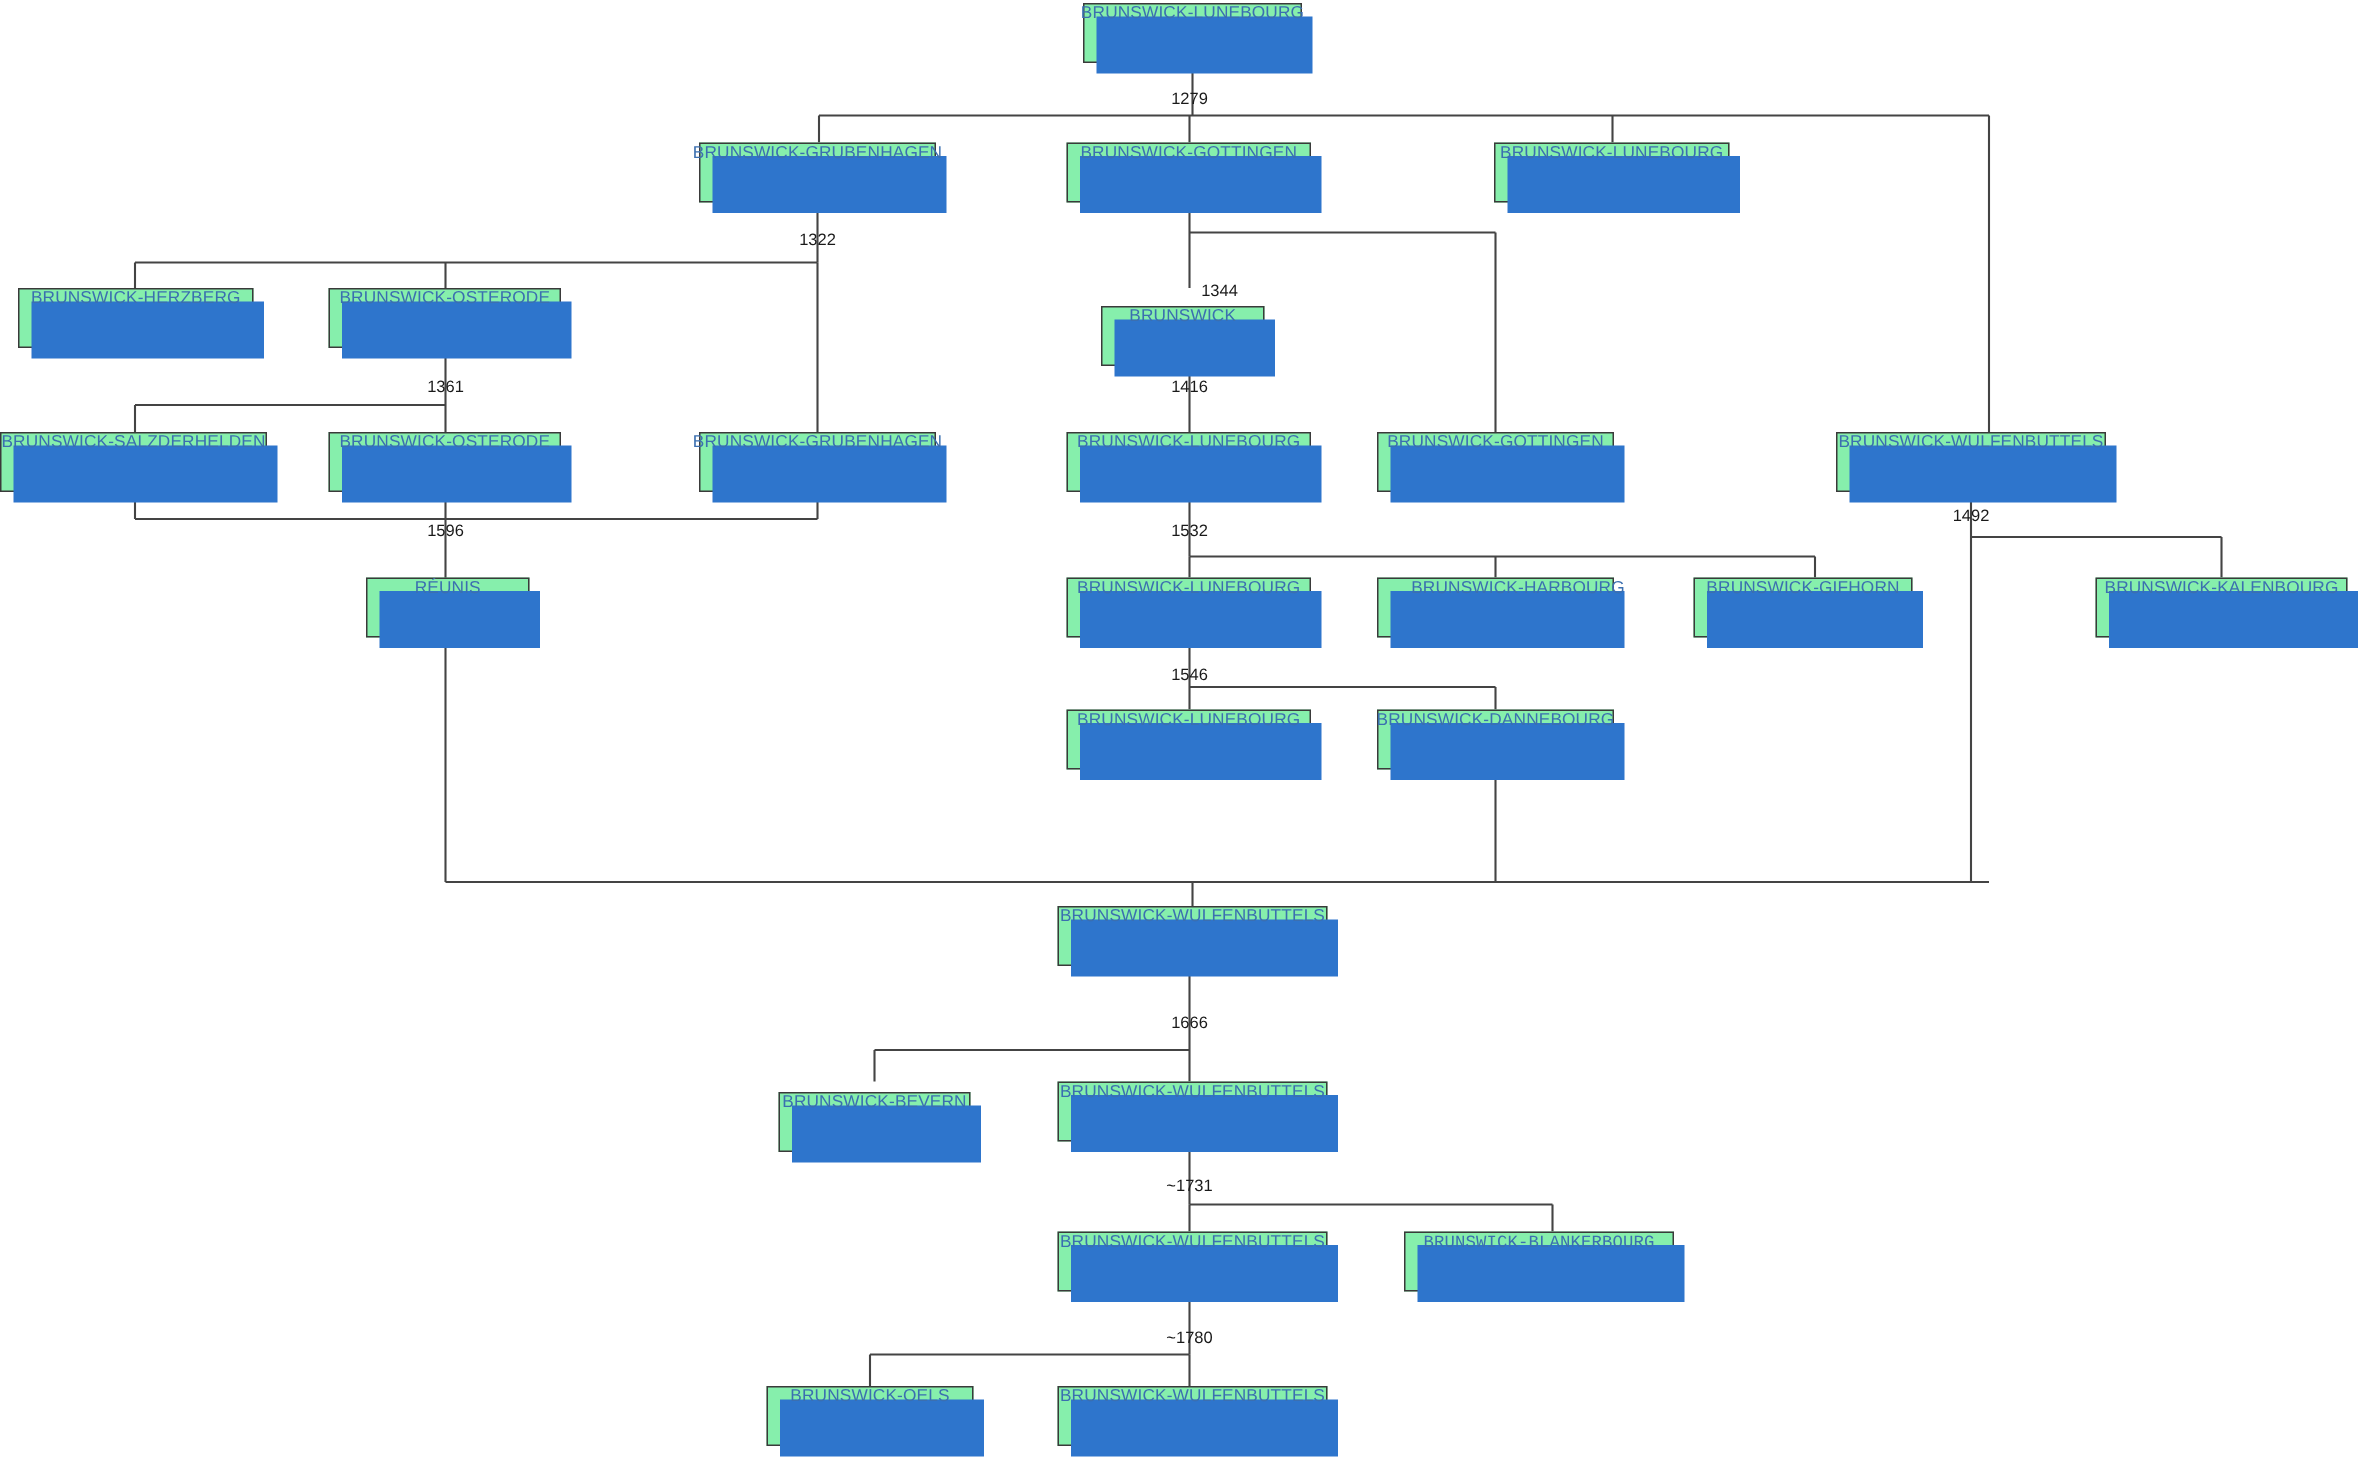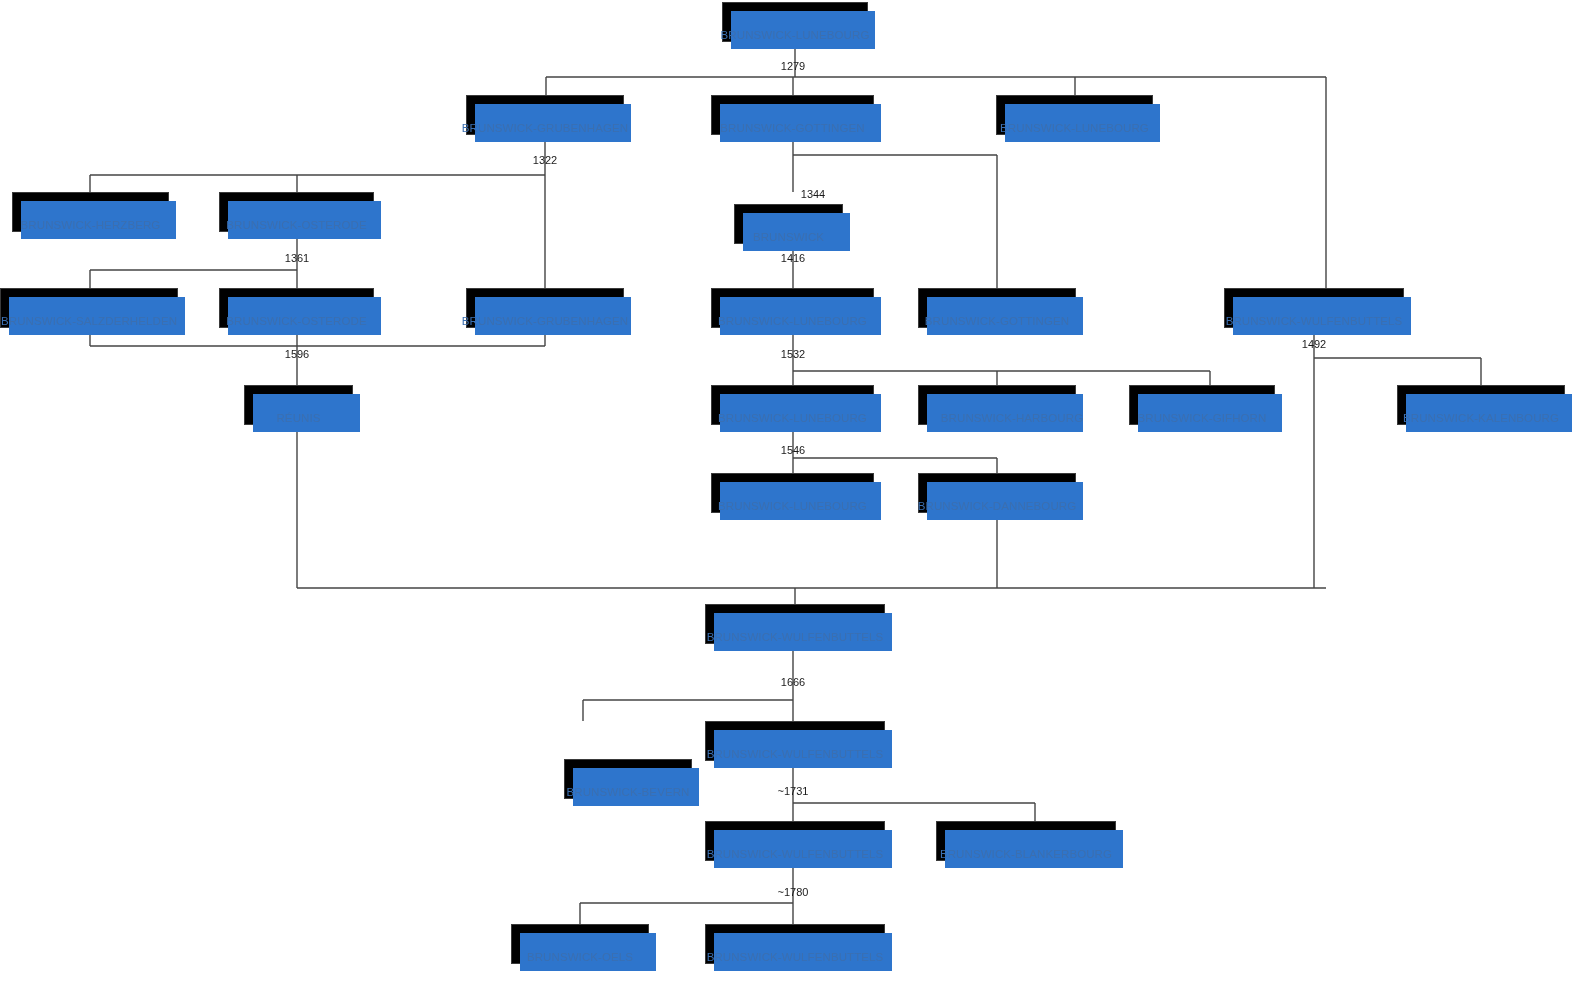--- a/index.html
+++ b/index.html
@@ -19,27 +19,27 @@
     position: absolute;
     left: 0;
     top: 0;
     width: 1582px;
     height: 987px;
   }
   .node {
     position: absolute;
     box-sizing: border-box;
     height: 40px;
-    background: #000000;
+    background: #86efac;
     border: 1.6px solid #3a3a3a;
     color: #3b6fb0;
     font-size: 11.5px;
     letter-spacing: 0.1px;
     display: flex;
-    align-items: flex-end;
+    align-items: flex-start;
     justify-content: center;
     white-space: nowrap;
     z-index: 3;
   }
   .node::after {
     content: "";
     position: absolute;
     left: 8px;
     top: 8px;
     width: 100%;
@@ -175,30 +175,30 @@
       </div>
       <div class="node" style="left: 711px; top: 473px; width: 163px;">
         <span class="lbl">BRUNSWICK-LUNEBOURG</span>
       </div>
       <div class="node" style="left: 918px; top: 473px; width: 158px;">
         <span class="lbl">BRUNSWICK-DANNEBOURG</span>
       </div>
       <div class="node" style="left: 705px; top: 604px; width: 180px;">
         <span class="lbl">BRUNSWICK-WULFENBUTTELS</span>
       </div>
-      <div class="node" style="left: 519px; top: 759px; width: 128px; margin-left: 45px;">
+      <div class="node" style="left: 519px; top: 728px; width: 128px;">
         <span class="lbl">BRUNSWICK-BEVERN</span>
       </div>
       <div class="node" style="left: 705px; top: 721px; width: 180px;">
         <span class="lbl">BRUNSWICK-WULFENBUTTELS</span>
       </div>
       <div class="node" style="left: 705px; top: 821px; width: 180px;">
         <span class="lbl">BRUNSWICK-WULFENBUTTELS</span>
       </div>
-      <div class="node" style="left: 936px; top: 821px; width: 180px;">
+      <div class="node" style="left: 936px; top: 821px; width: 180px; font-family: Liberation Mono, monospace;">
         <span class="lbl">BRUNSWICK-BLANKERBOURG</span>
       </div>
       <div class="node" style="left: 511px; top: 924px; width: 138px;">
         <span class="lbl">BRUNSWICK-OELS</span>
       </div>
       <div class="node" style="left: 705px; top: 924px; width: 180px;">
         <span class="lbl">BRUNSWICK-WULFENBUTTELS</span>
       </div>
     </div>
   <div id="label-layer">

